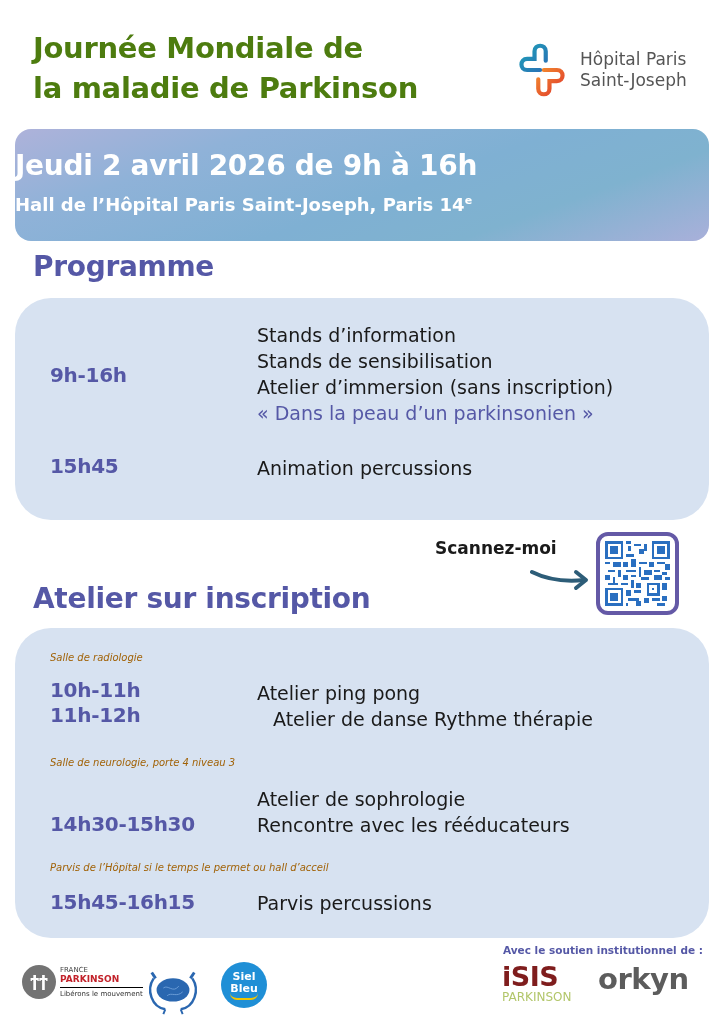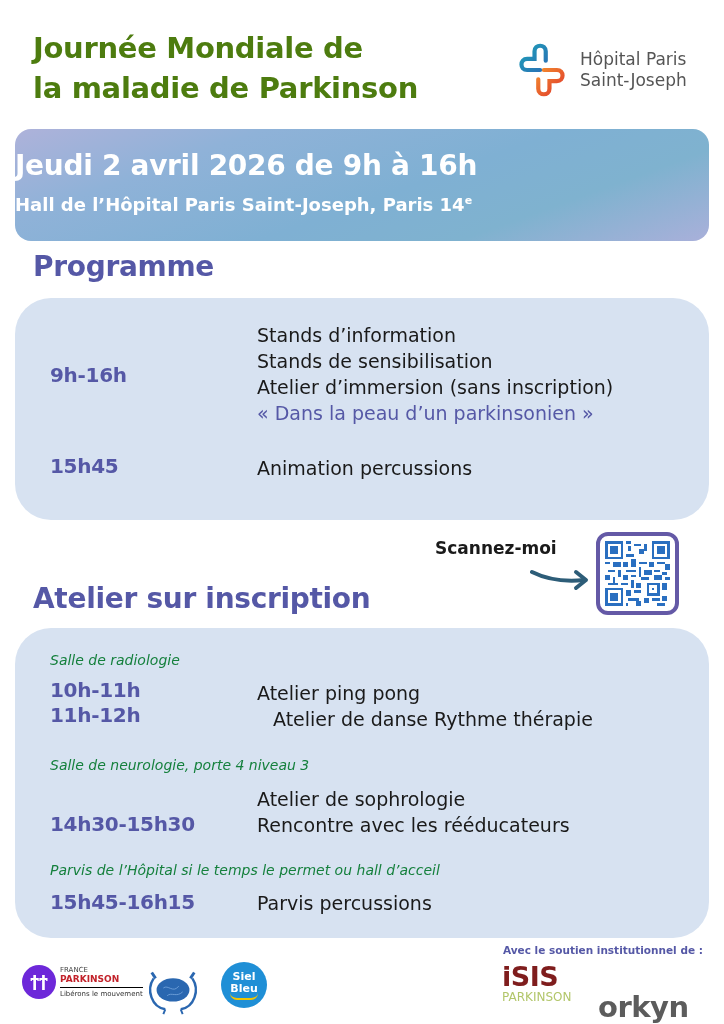--- a/index.html
+++ b/index.html
@@ -41,37 +41,37 @@
     .row { position: absolute; left: 0; width: 100%; }
     .time {
       position: absolute; left: 35px; font-weight: bold; font-size: 20px; color: #5558a6;
       letter-spacing: -0.3px;
     }
     .desc {
       position: absolute; left: 242px; font-size: 19px; line-height: 26px; color: #1a1a1a;
     }
     .desc .quote { color: #5558a6; }
     .venue {
-      position: absolute; left: 35px; font-style: italic; font-size: 14px; color: #15803d;
+      position: absolute; left: 35px; font-style: italic; font-size: 10px; color: #a16207;
     }
 
     .scan {
       position: absolute; left: 435px; top: 538px; font-weight: bold; font-size: 17px; color: #1a1a1a;
     }
     .arrow { position: absolute; left: 530px; top: 566px; width: 62px; height: 26px; }
     .qr {
       position: absolute; left: 596px; top: 532px; width: 83px; height: 83px;
       border: 4px solid #6459a6; border-radius: 12px; background: #ffffff; padding: 5px;
     }
     .qr svg { width: 100%; height: 100%; display: block; }
 
     .sponsors { position: absolute; left: 0; top: 955px; width: 724px; height: 69px; }
     .fp-logo { position: absolute; left: 22px; top: 10px; display: flex; align-items: center; }
     .fp-circle {
-      width: 34px; height: 34px; border-radius: 50%; background: #6d28d9;
+      width: 34px; height: 34px; border-radius: 50%; background: #737373;
       display: flex; align-items: center; justify-content: center; color: #fff; font-weight: bold; font-size: 15px;
     }
     .fp-text { margin-left: 4px; font-size: 7px; line-height: 9px; color: #444; }
     .fp-text .fp-name { color: #c2222a; font-weight: bold; font-size: 9px; }
     .fp-text .fp-slogan { margin-top: 3px; border-top: 1px solid #000000; padding-top: 2px; font-size: 7px; color: #333; }
 
     .brain-logo { position: absolute; left: 144px; top: 4px; width: 58px; height: 58px; }
     .siel-logo {
       position: absolute; left: 221px; top: 7px; width: 46px; height: 46px; border-radius: 50%;
       background: #1f8fd6; color: #fff; font-weight: bold; font-size: 11px; line-height: 12px;
@@ -80,21 +80,21 @@
     .siel-logo .smile { width: 28px; height: 7px; border-bottom: 2px solid #f2c500; border-radius: 0 0 14px 14px; margin-top: -2px; }
 
     .support-label {
       position: absolute; left: 503px; top: 944px; font-weight: bold; font-size: 10.5px; color: #5558a6;
     }
     .isis-logo { position: absolute; left: 502px; top: 963px; text-align: left; }
     .isis-word { font-weight: bold; font-size: 27px; line-height: 28px; color: #7f1d1d; letter-spacing: -0.5px; }
     .isis-sub { font-size: 12px; line-height: 12px; color: #b2c66a; }
     .orkyn-logo {
       position: absolute; left: 598px; top: 962px; font-weight: bold; font-size: 29px;
-      color: #5c5c5c; letter-spacing: -0.5px; margin-top: 28px;
+      color: #5c5c5c; letter-spacing: -0.5px;
     }
   </style>
 </head>
 <body>
 
 <div class="title">
   <div>Journée Mondiale de</div>
   <div>la maladie de Parkinson</div>
 </div>
 

